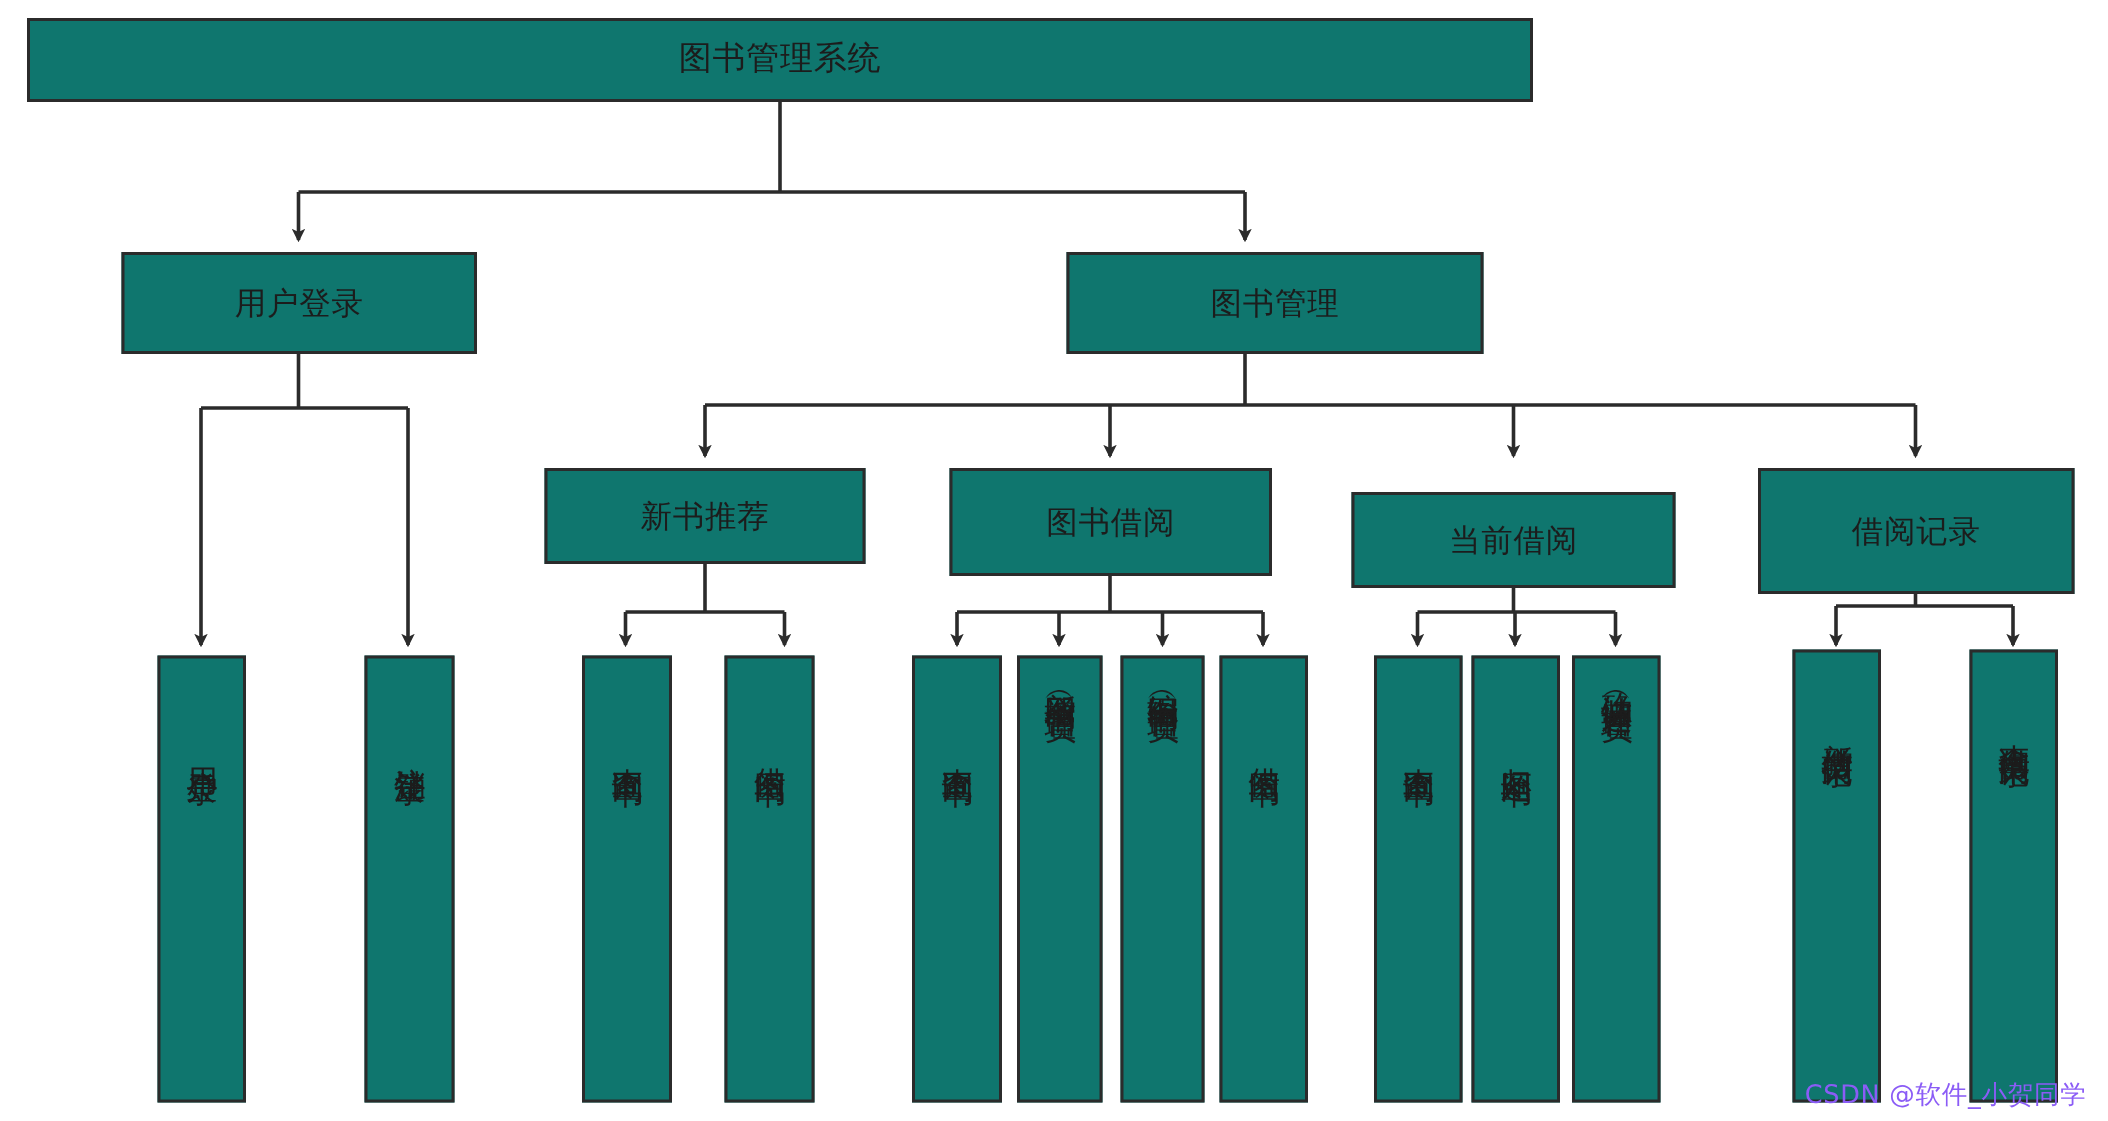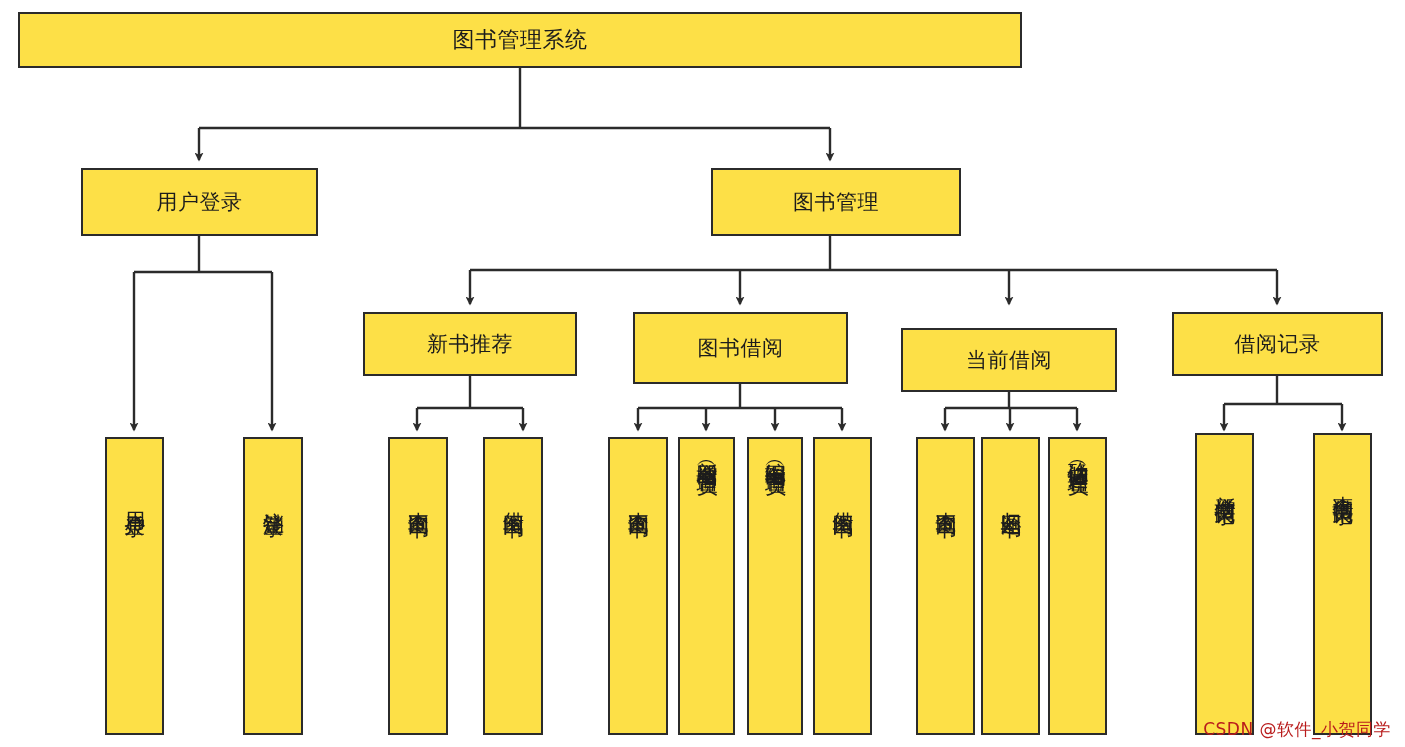--- a/index.html
+++ b/index.html
@@ -23,21 +23,21 @@
     left: 0;
     top: 0;
     width: 1405px;
     height: 747px;
     pointer-events: none;
   }
   .node {
     position: absolute;
     box-sizing: border-box;
     border: 2px solid #2b2b2b;
-    background: #fde047;
+    background: #0f766e;
     display: flex;
     align-items: center;
     justify-content: center;
     color: #1c1c1c;
   }
   .node .label {
     font-size: 21px;
     line-height: 1.25;
     letter-spacing: 0.5px;
     white-space: nowrap;
@@ -64,21 +64,21 @@
   }
   .node.leaf.mid .label  { margin-top: 54px; }
   .node.leaf.tall .label { margin-top: 4px; }
   .node.leaf.rec .label  { margin-top: 42px; }
 
   .watermark {
     position: absolute;
     right: 14px;
     bottom: 6px;
     font-size: 17px;
-    color: #b91c1c;
+    color: #8b5cf6;
     white-space: nowrap;
     letter-spacing: 0.5px;
   }
 </style>
 </head>
 <body>
 
 <div id="canvas">
 
   <svg class="edges" viewBox="0 0 1405 747" xmlns="http://www.w3.org/2000/svg">
@@ -136,34 +136,34 @@
     </g>
   </svg>
 
   <div class="node root" style="left:18px; top:12px; width:1004px; height:56px;">
     <span class="label">图书管理系统</span>
   </div>
 
   <div class="node l2" style="left:81px; top:168px; width:237px; height:68px;">
     <span class="label">用户登录</span>
   </div>
-  <div class="node l2" style="left:711px; top:168px; width:250px; height:68px;">
+  <div class="node l2" style="left:711px; top:168px; width:278px; height:68px;">
     <span class="label">图书管理</span>
   </div>
 
   <div class="node l3" style="left:363px; top:312px; width:214px; height:64px;">
     <span class="label">新书推荐</span>
   </div>
   <div class="node l3" style="left:633px; top:312px; width:215px; height:72px;">
     <span class="label">图书借阅</span>
   </div>
   <div class="node l3" style="left:901px; top:328px; width:216px; height:64px;">
     <span class="label">当前借阅</span>
   </div>
-  <div class="node l3" style="left:1172px; top:312px; width:211px; height:64px;">
+  <div class="node l3" style="left:1172px; top:312px; width:211px; height:84px;">
     <span class="label">借阅记录</span>
   </div>
 
   <div class="node leaf mid" style="left:105px; top:437px; width:59px; height:298px;">
     <span class="label">用户登录</span>
   </div>
   <div class="node leaf mid" style="left:243px; top:437px; width:60px; height:298px;">
     <span class="label">注销登录</span>
   </div>
 

